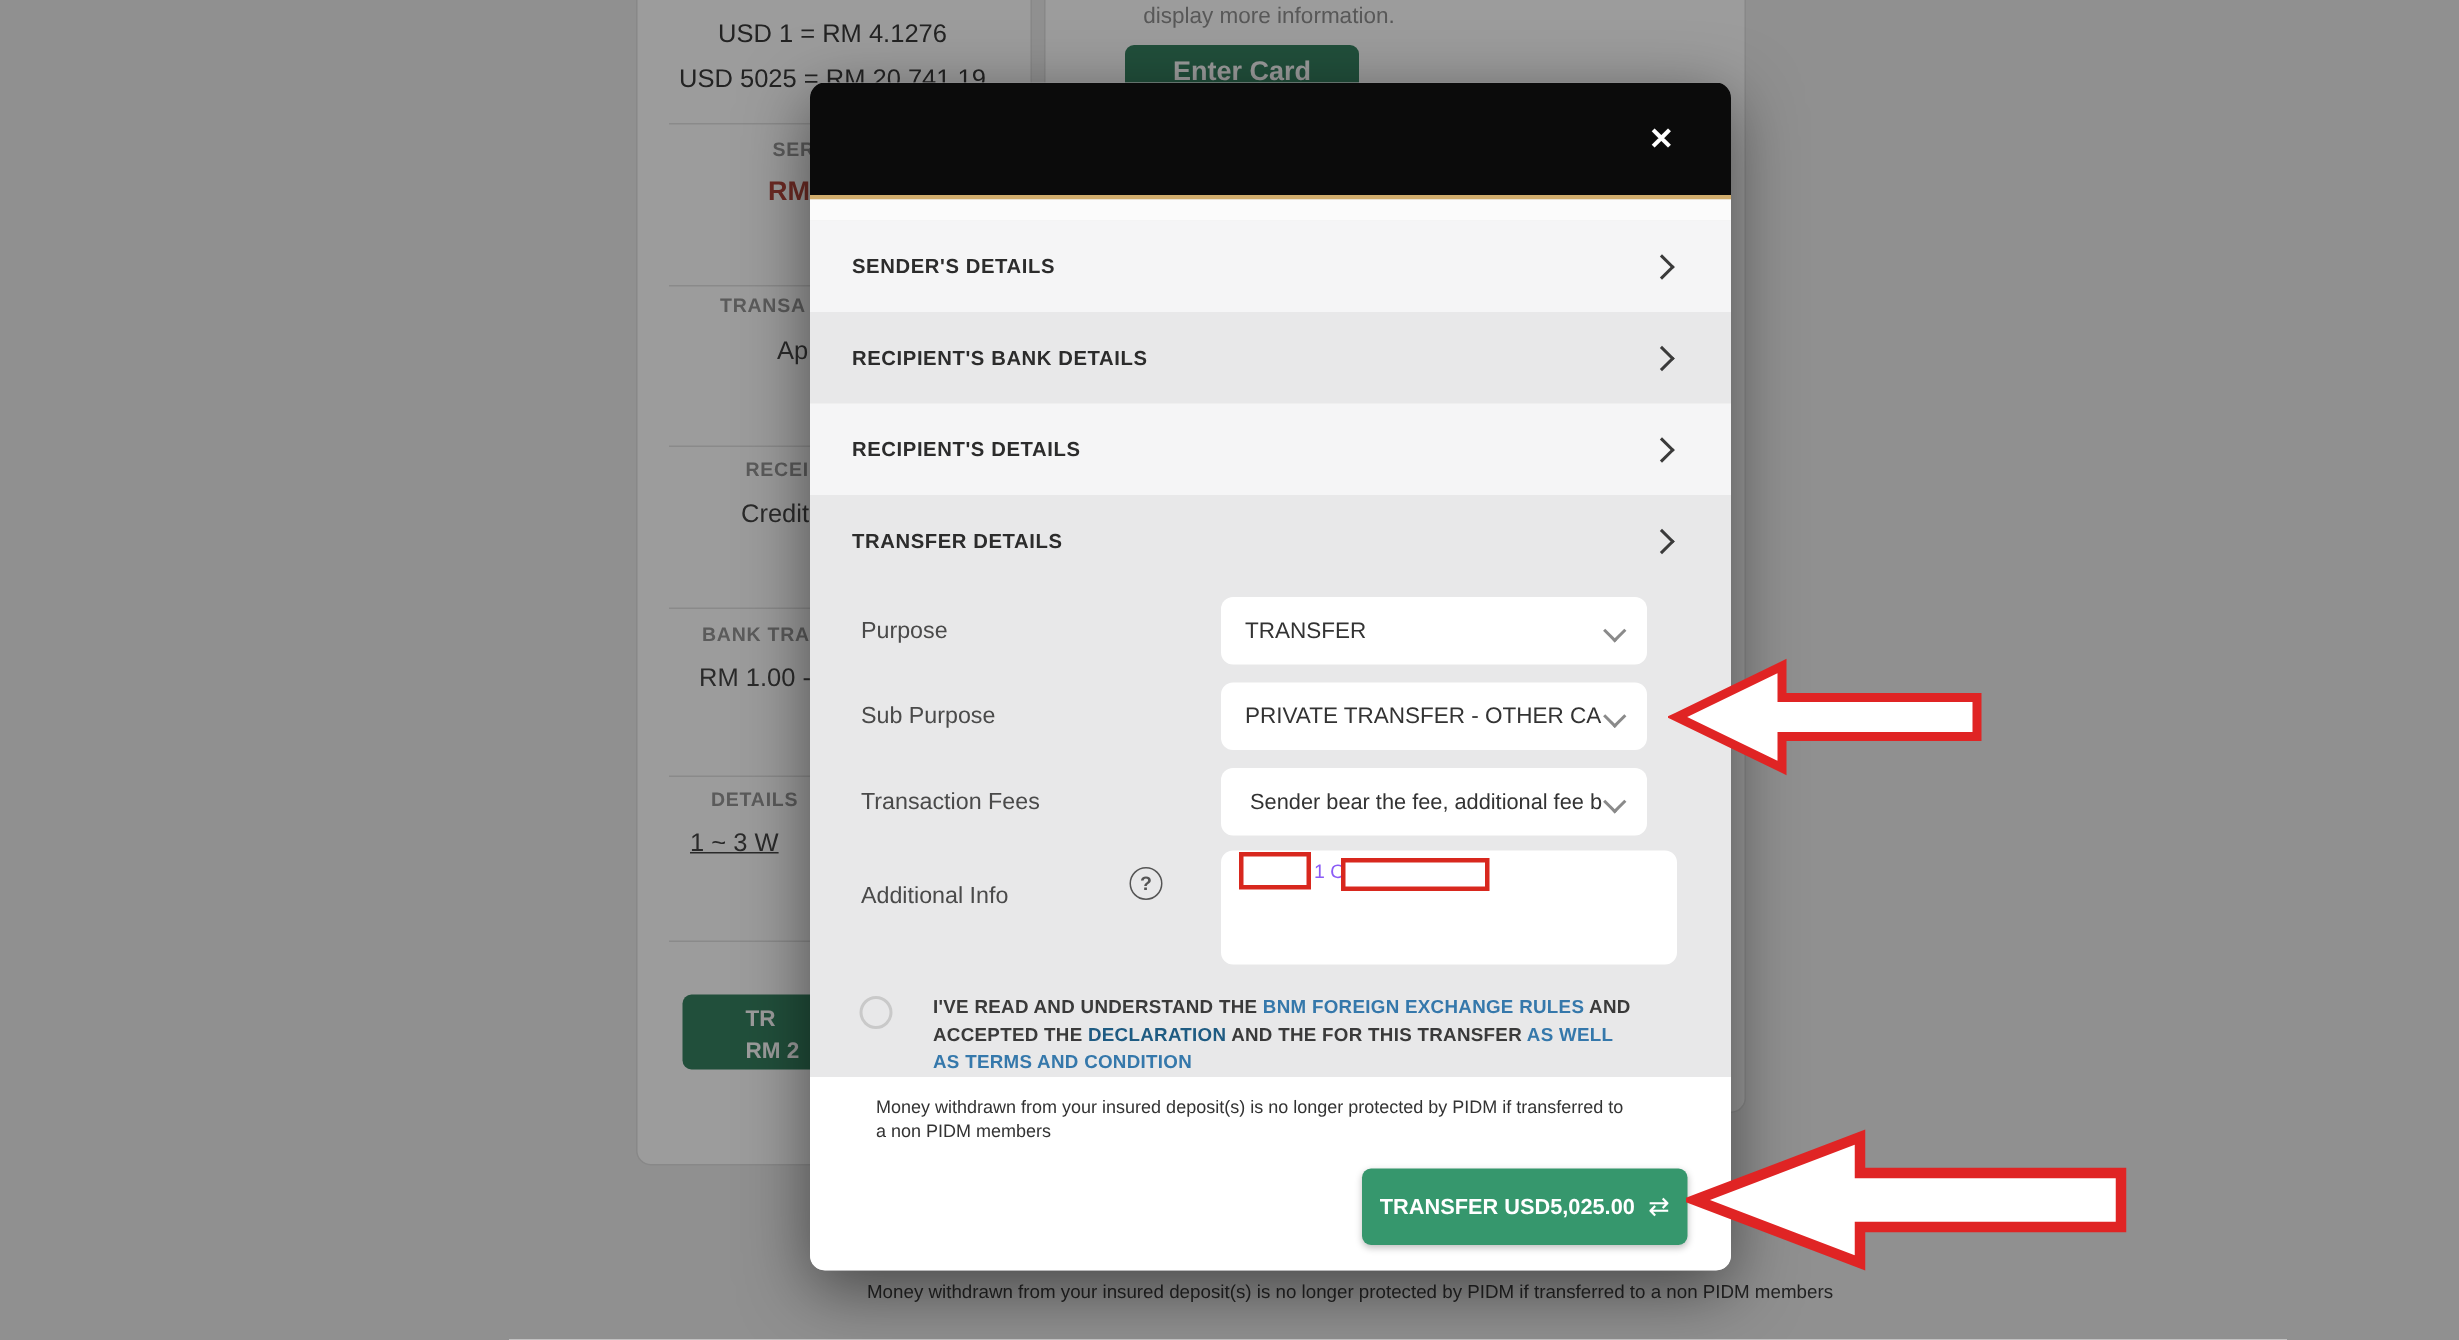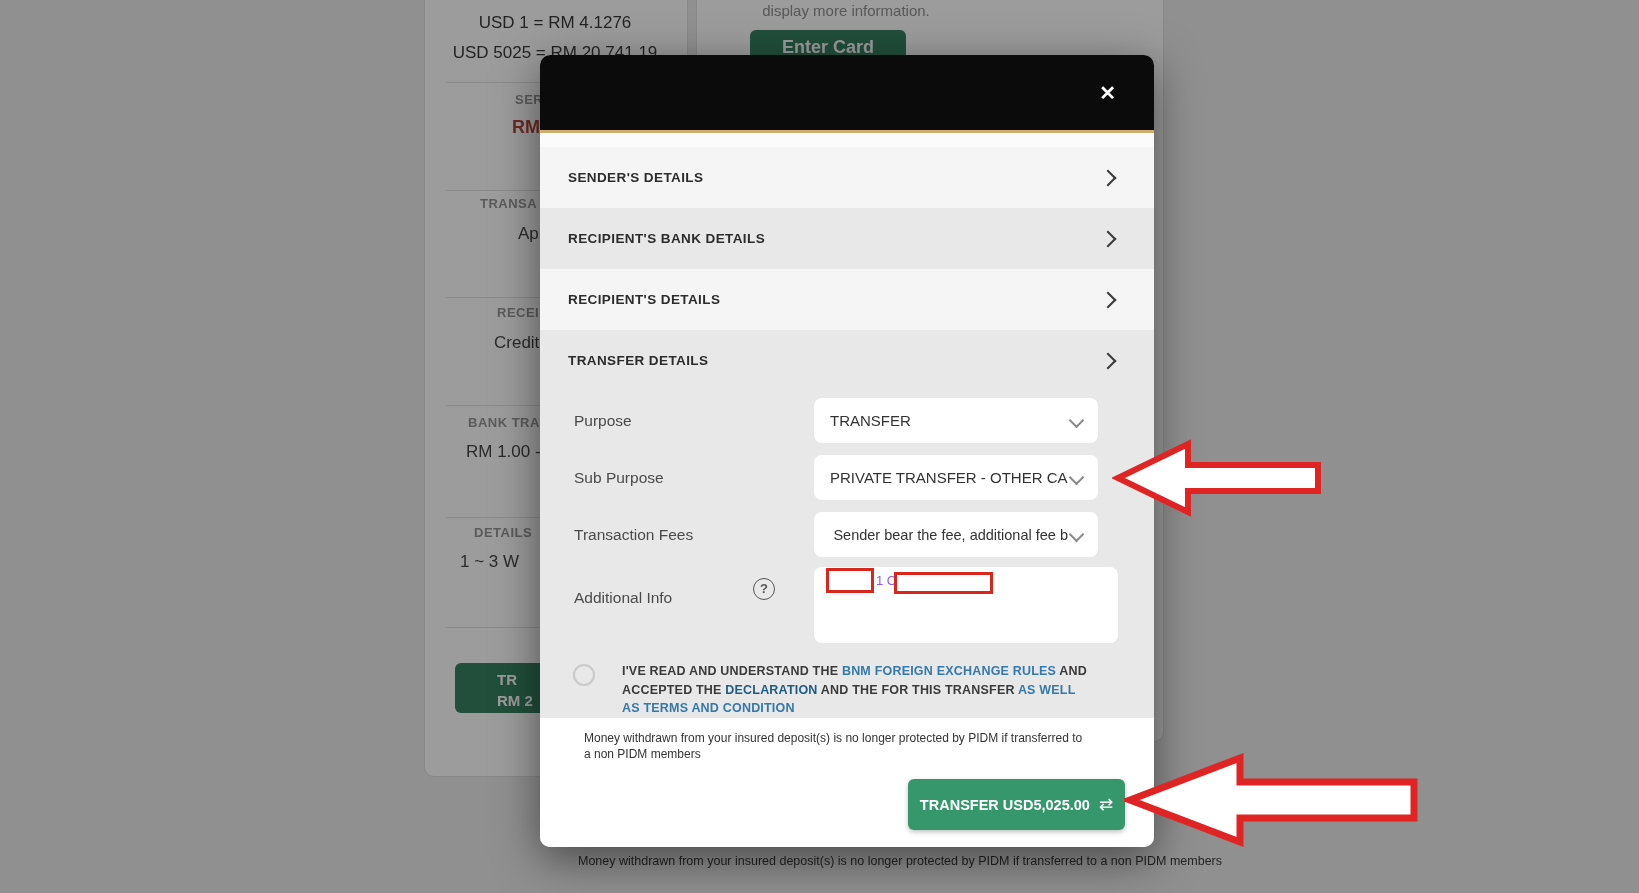--- a/index.html
+++ b/index.html
@@ -95,21 +95,21 @@
 
     <div class="frag-label" style="left:497px;top:305px;">RECEI</div>
     <div class="frag-value" style="left:494px;top:333px;">Credit</div>
     <div class="divider" style="left:446px;top:405px;width:240px;"></div>
 
     <div class="frag-label" style="left:468px;top:415px;">BANK TRA</div>
     <div class="frag-value" style="left:466px;top:442px;">RM 1.00 -</div>
     <div class="divider" style="left:446px;top:517px;width:240px;"></div>
 
     <div class="frag-label" style="left:474px;top:525px;">DETAILS</div>
-    <div class="frag-value" style="left:460px;top:552px;">1 ~ 3 W</div>
+    <div class="frag-value" style="left:460px;top:552px;text-decoration:underline;">1 ~ 3 W</div>
     <div class="divider" style="left:446px;top:627px;width:240px;"></div>
 
     <div class="bg-btn left-btn">
       <div>TR</div>
       <div>RM 2</div>
     </div>
 
     <div class="bg-info">display more information.</div>
     <div class="bg-btn enter-card">Enter Card Number</div>
 

